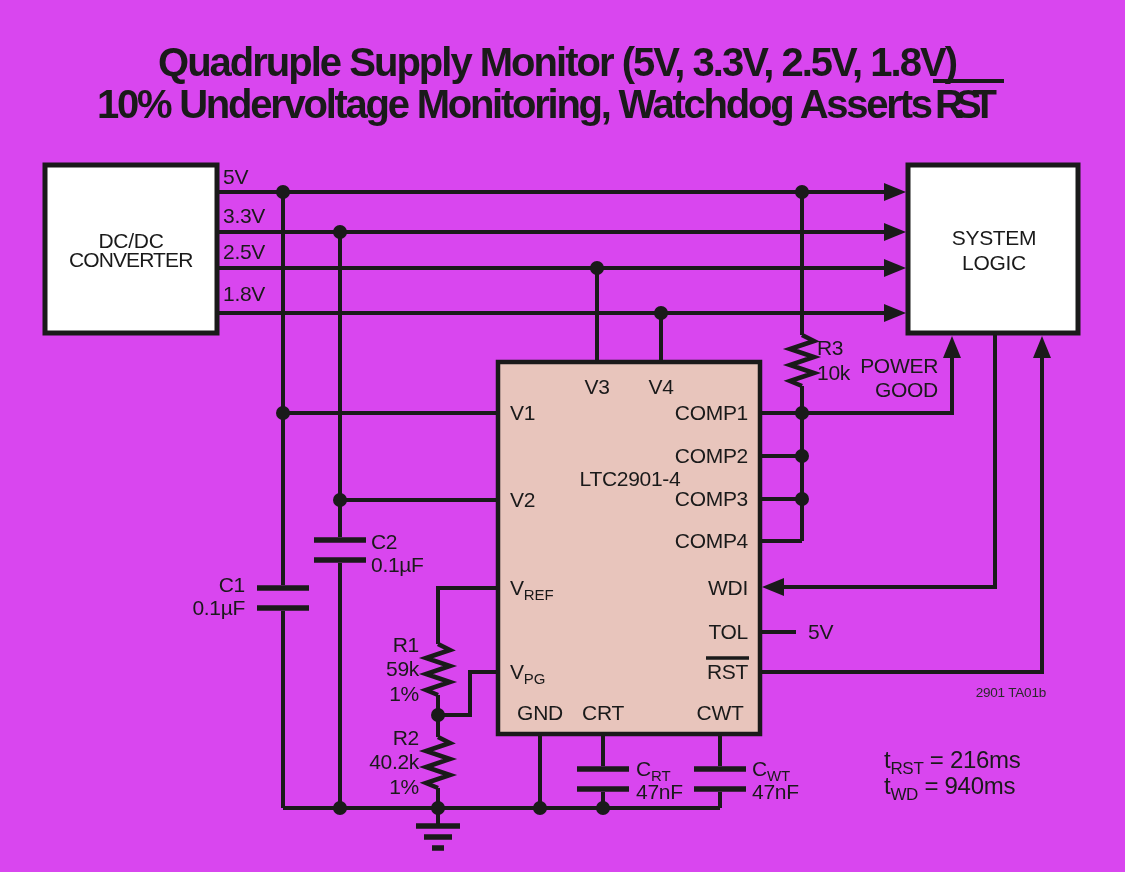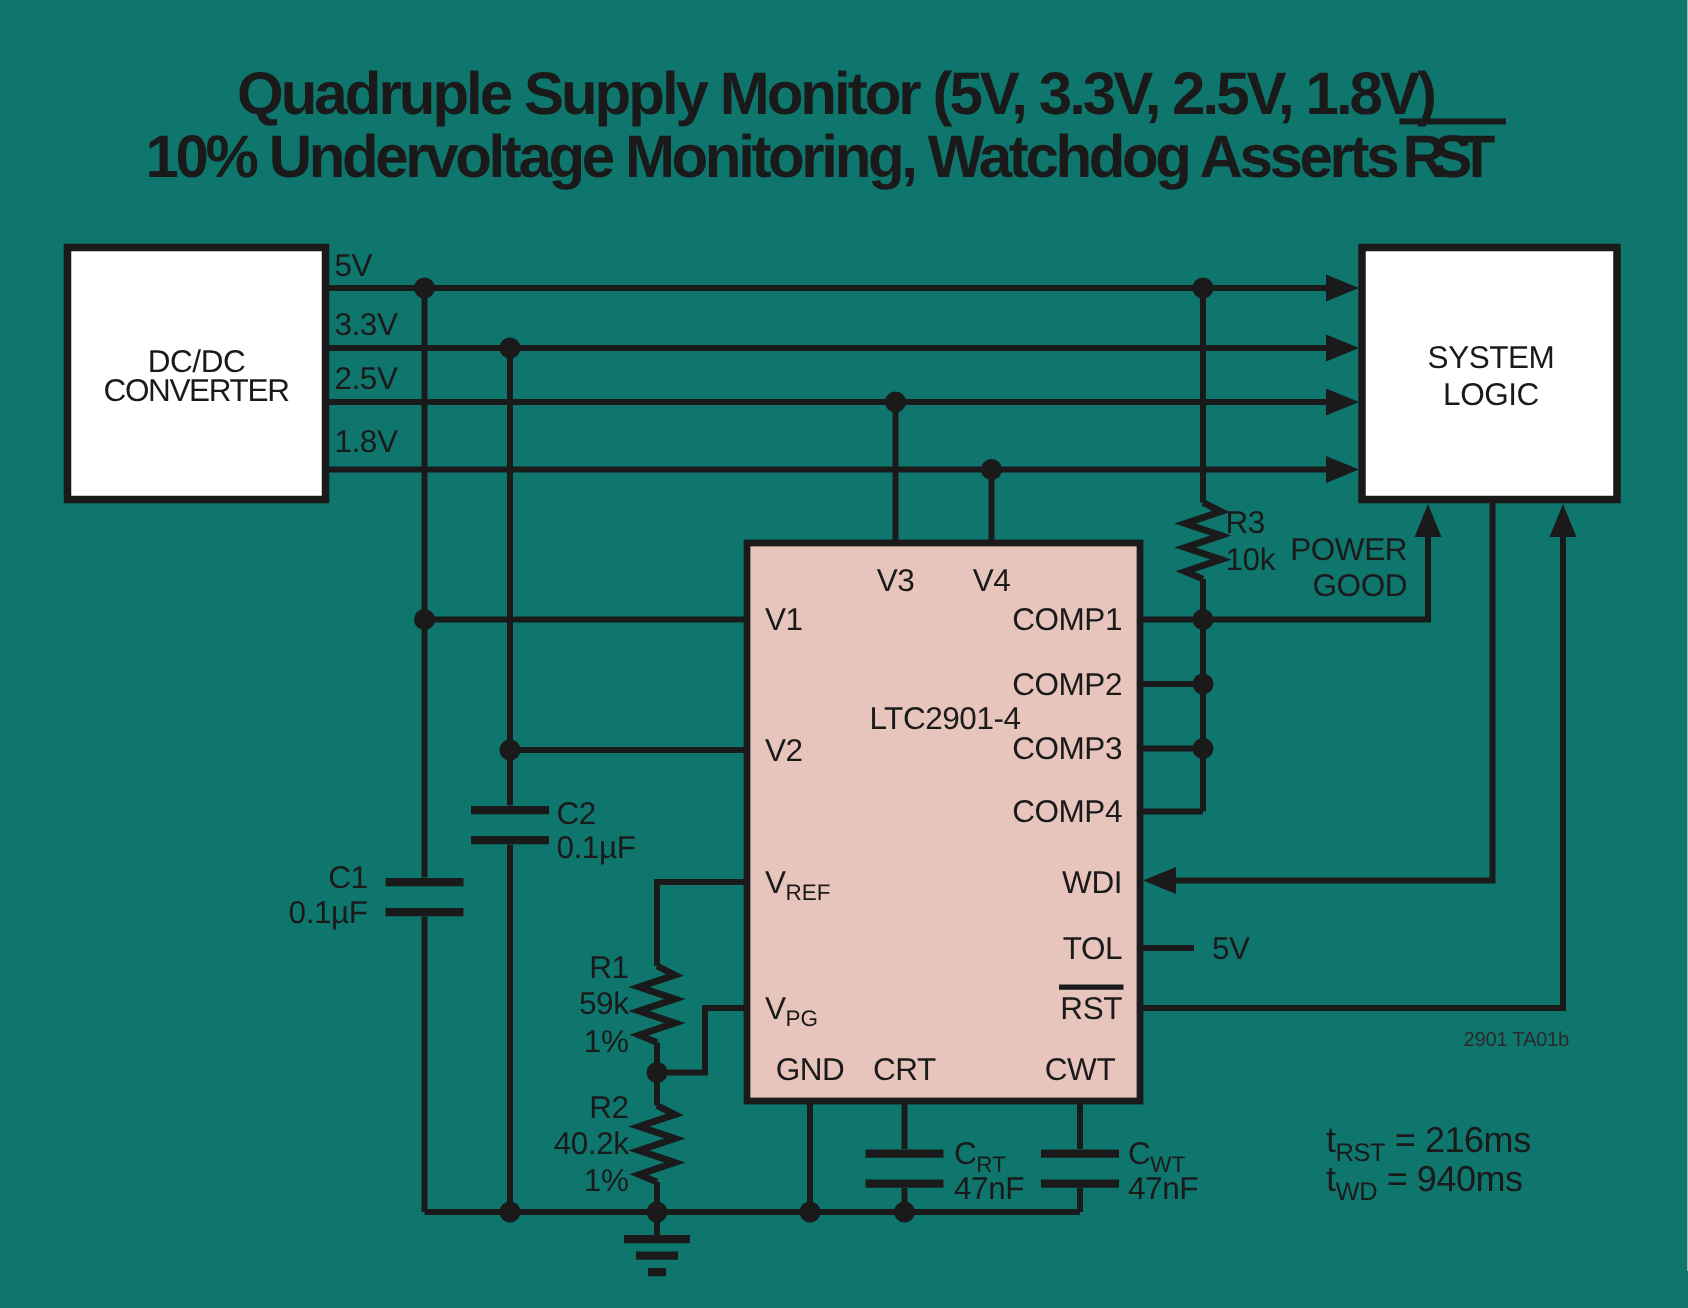--- a/index.html
+++ b/index.html
@@ -1,16 +1,16 @@
 <!DOCTYPE html>
 <html><head>
 <meta charset="utf-8">
 <style>
   html,body{margin:0;padding:0;background:#ffffff;}
-  .canvas{position:relative;width:1125px;height:872px;background:#0f766e;overflow:hidden;}
+  .canvas{position:relative;width:1125px;height:872px;background:#d946ef;overflow:hidden;}
   svg{display:block;}
   text{font-family:"Liberation Sans",sans-serif;fill:#1a1a1a;}
   .title{font-size:40px;font-weight:bold;}
   .lbl{font-size:21px;letter-spacing:-0.3px;}
   .sub{font-size:15px;letter-spacing:0;}
   .timing{font-size:24px;letter-spacing:-0.3px;}
   .tsub{font-size:17px;}
   .fig{font-size:13.5px;fill:#2a2a2a;letter-spacing:-0.2px;}
   .w{stroke:#1a1a1a;stroke-width:4;fill:none;}
   .plate{stroke:#1a1a1a;stroke-width:5.5;fill:none;}

